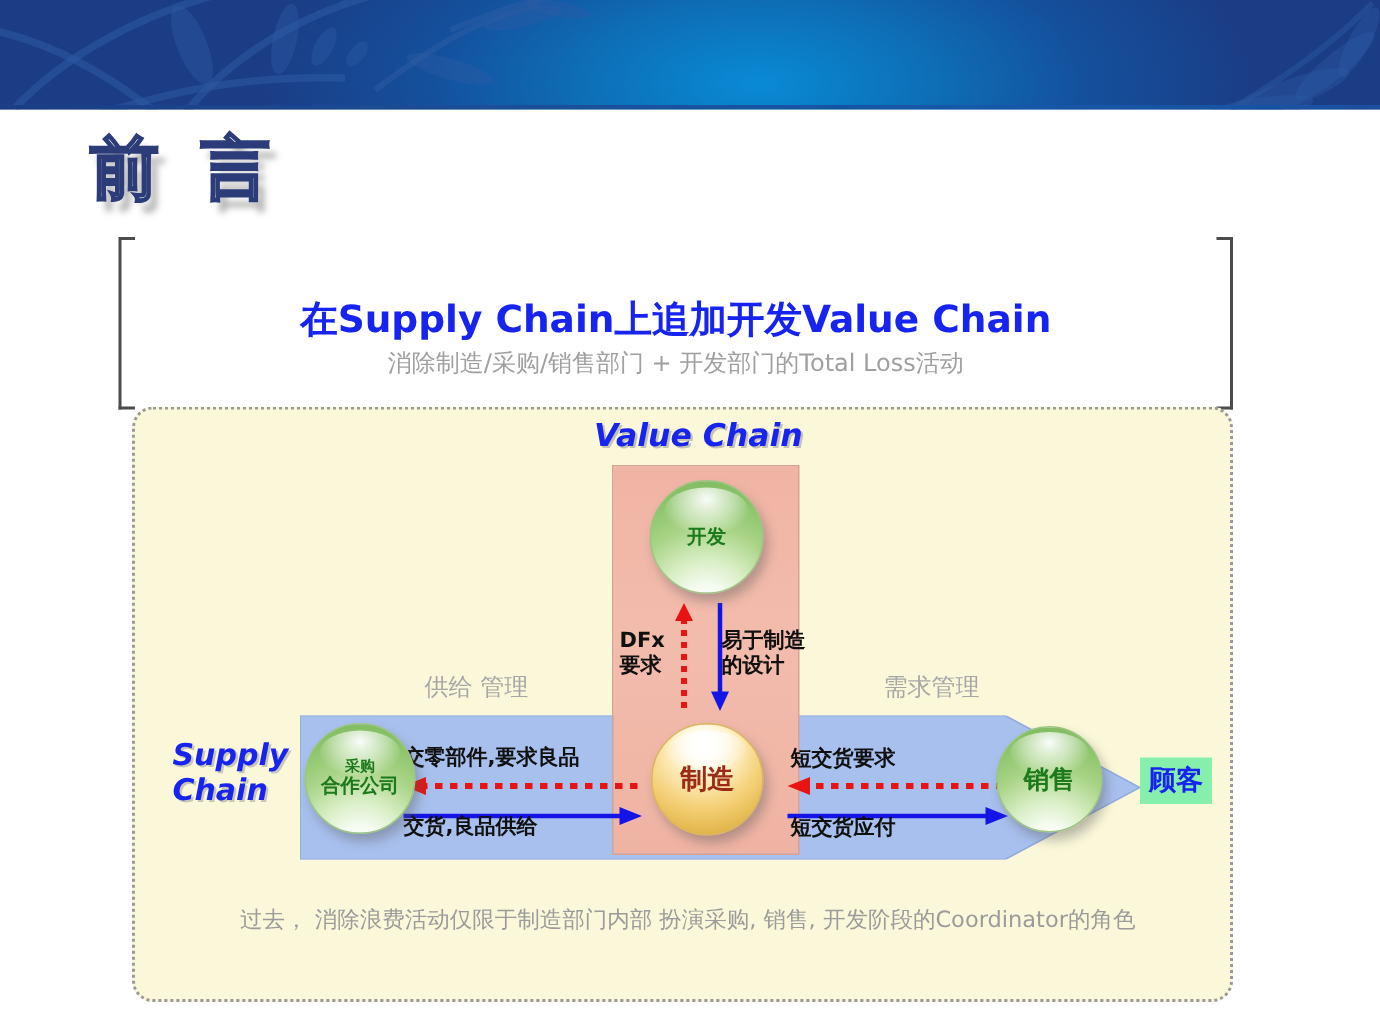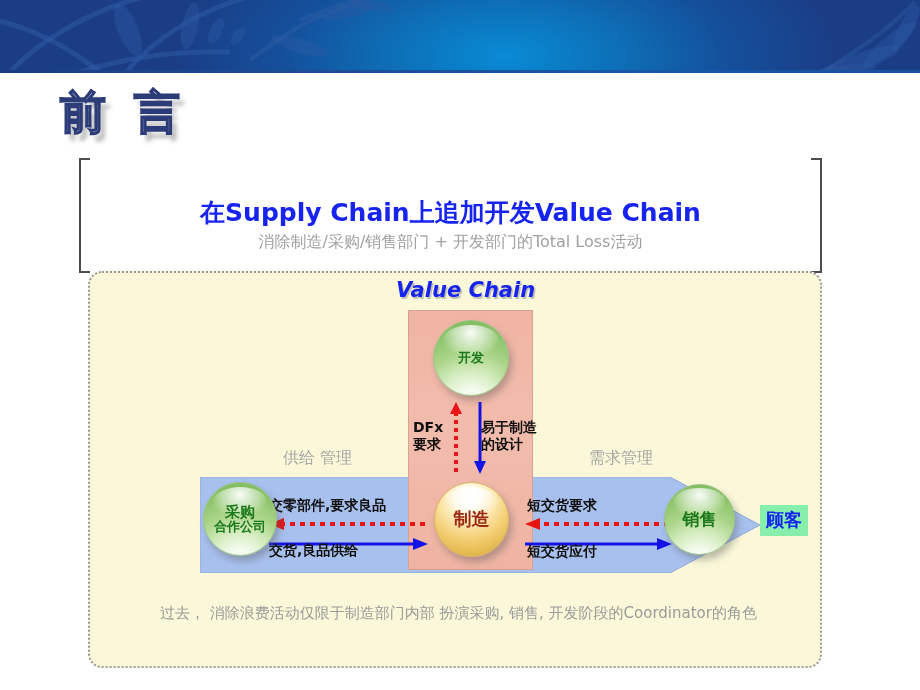--- a/index.html
+++ b/index.html
@@ -157,21 +157,21 @@
     font-size: 18px; font-weight: bold; color: #9c2a14;
   }
   #sphere-proc {
     left: 203px; top: 482px; width: 72px; height: 72px;
     font-size: 14px; font-weight: bold; color: #1c7a1c;
   }
   #sphere-sales {
     left: 664px; top: 484px; width: 69px; height: 69px;
     font-size: 17px; font-weight: bold; color: #1c7a1c;
   }
-  #sphere-proc .lbl-1 { font-size: 15px; }
+  #sphere-proc .lbl-1 { font-size: 10px; }
   #sphere-proc .lbl-2 { font-size: 13px; }
 
   
   .vert-arrows { position: absolute; left: 440px; top: 400px; width: 60px; height: 75px; }
 
   .dfx-label {
     position: absolute; left: 413px; top: 419px;
     font-size: 14px; font-weight: bold; color: #101010;
     line-height: 1.22; text-align: left;
     font-family: "DejaVu Sans", sans-serif;
@@ -287,20 +287,24 @@
     <polygon points="0,0 470,0 470,-0 470,0 470,0 470,0 470,0 470,0 470,0 470,0 470,0 470,0 470,0 470,0 470,0 470,0 560,48 470,96 0,96" fill="#a8c0ee" stroke="#8fa9dd" stroke-width="1"></polygon>
   </svg>
 
   <div class="pink-bar"></div>
 
   <div class="value-chain-label">Value Chain</div>
 
   <div class="mgmt-label" id="label-supply-mgmt">供给 管理</div>
   <div class="mgmt-label" id="label-demand-mgmt">需求管理</div>
 
+  <div class="supply-chain-label">
+    <div>Supply</div>
+    <div>Chain</div>
+  </div>
 
   <svg class="vert-arrows" viewBox="0 0 60 75">
 
     <line x1="16" y1="72" x2="16" y2="12" stroke="#e81414" stroke-width="4" stroke-dasharray="4,4"></line>
     <polygon points="16,2 10,14 22,14" fill="#e81414"></polygon>
 
     <line x1="40" y1="2" x2="40" y2="63" stroke="#1414e8" stroke-width="3"></line>
     <polygon points="40,74 34,61 46,61" fill="#1414e8"></polygon>
   </svg>
 

